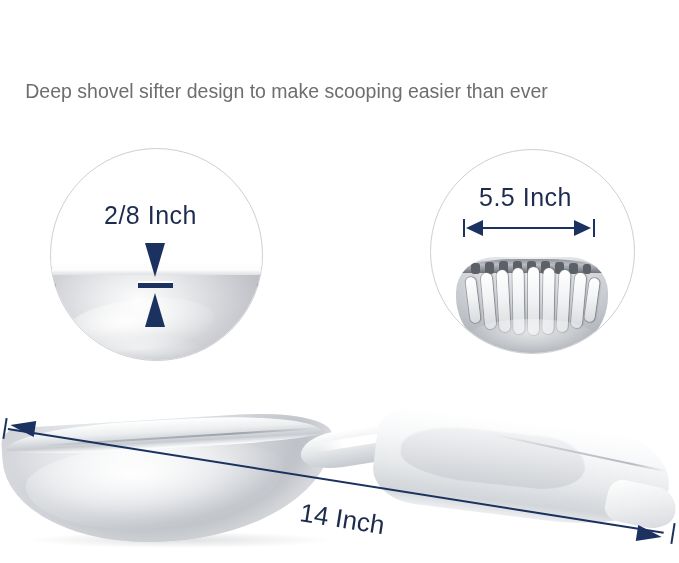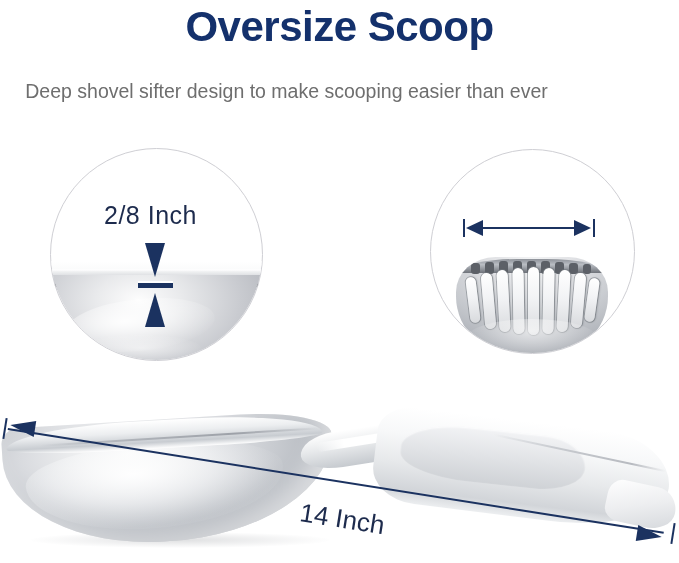--- a/index.html
+++ b/index.html
@@ -256,21 +256,20 @@
     position:absolute;left:300px;top:497px;
     font-size:26px;color:#1d2b4d;white-space:nowrap;
     transform:rotate(9deg);transform-origin:0 50%;
   }
 </style>
 </head>
 <body>
 
 <div id="stage">
 
-  <div class="title">Oversize Scoop</div>
   <div class="subtitle">Deep shovel sifter design to make scooping easier than ever</div>
 
   <div class="circle circle-left">
     <div class="edge-wrap">
       <div class="edge-top-fade"></div>
       <div class="rim-hi"></div>
       <div class="rim-strip"></div>
       <div class="edge-line"></div>
       <div class="edge-line2"></div>
       <div class="bowl-body"></div>
@@ -310,20 +309,21 @@
 
         <div class="sift-shadow"></div>
       </div>
     </div>
   </div>
   <div class="dim-line dim-cap-l"></div>
   <div class="dim-line dim-shaft"></div>
   <div class="dim-line dim-cap-r"></div>
   <div class="dim-head dim-head-l"></div>
   <div class="dim-head dim-head-r"></div>
+  <div class="callout-label lbl-55">5.5 Inch</div>
 
   <div class="hero">
     <div class="hero-shadow"></div>
     <div class="scoop-bowl"></div>
     <div class="scoop-inner"></div>
     <div class="scoop-lip"></div>
     <div class="scoop-lip-line"></div>
     <div class="scoop-neck"></div>
     <div class="scoop-neck-hi"></div>
     <div class="handle"></div>

